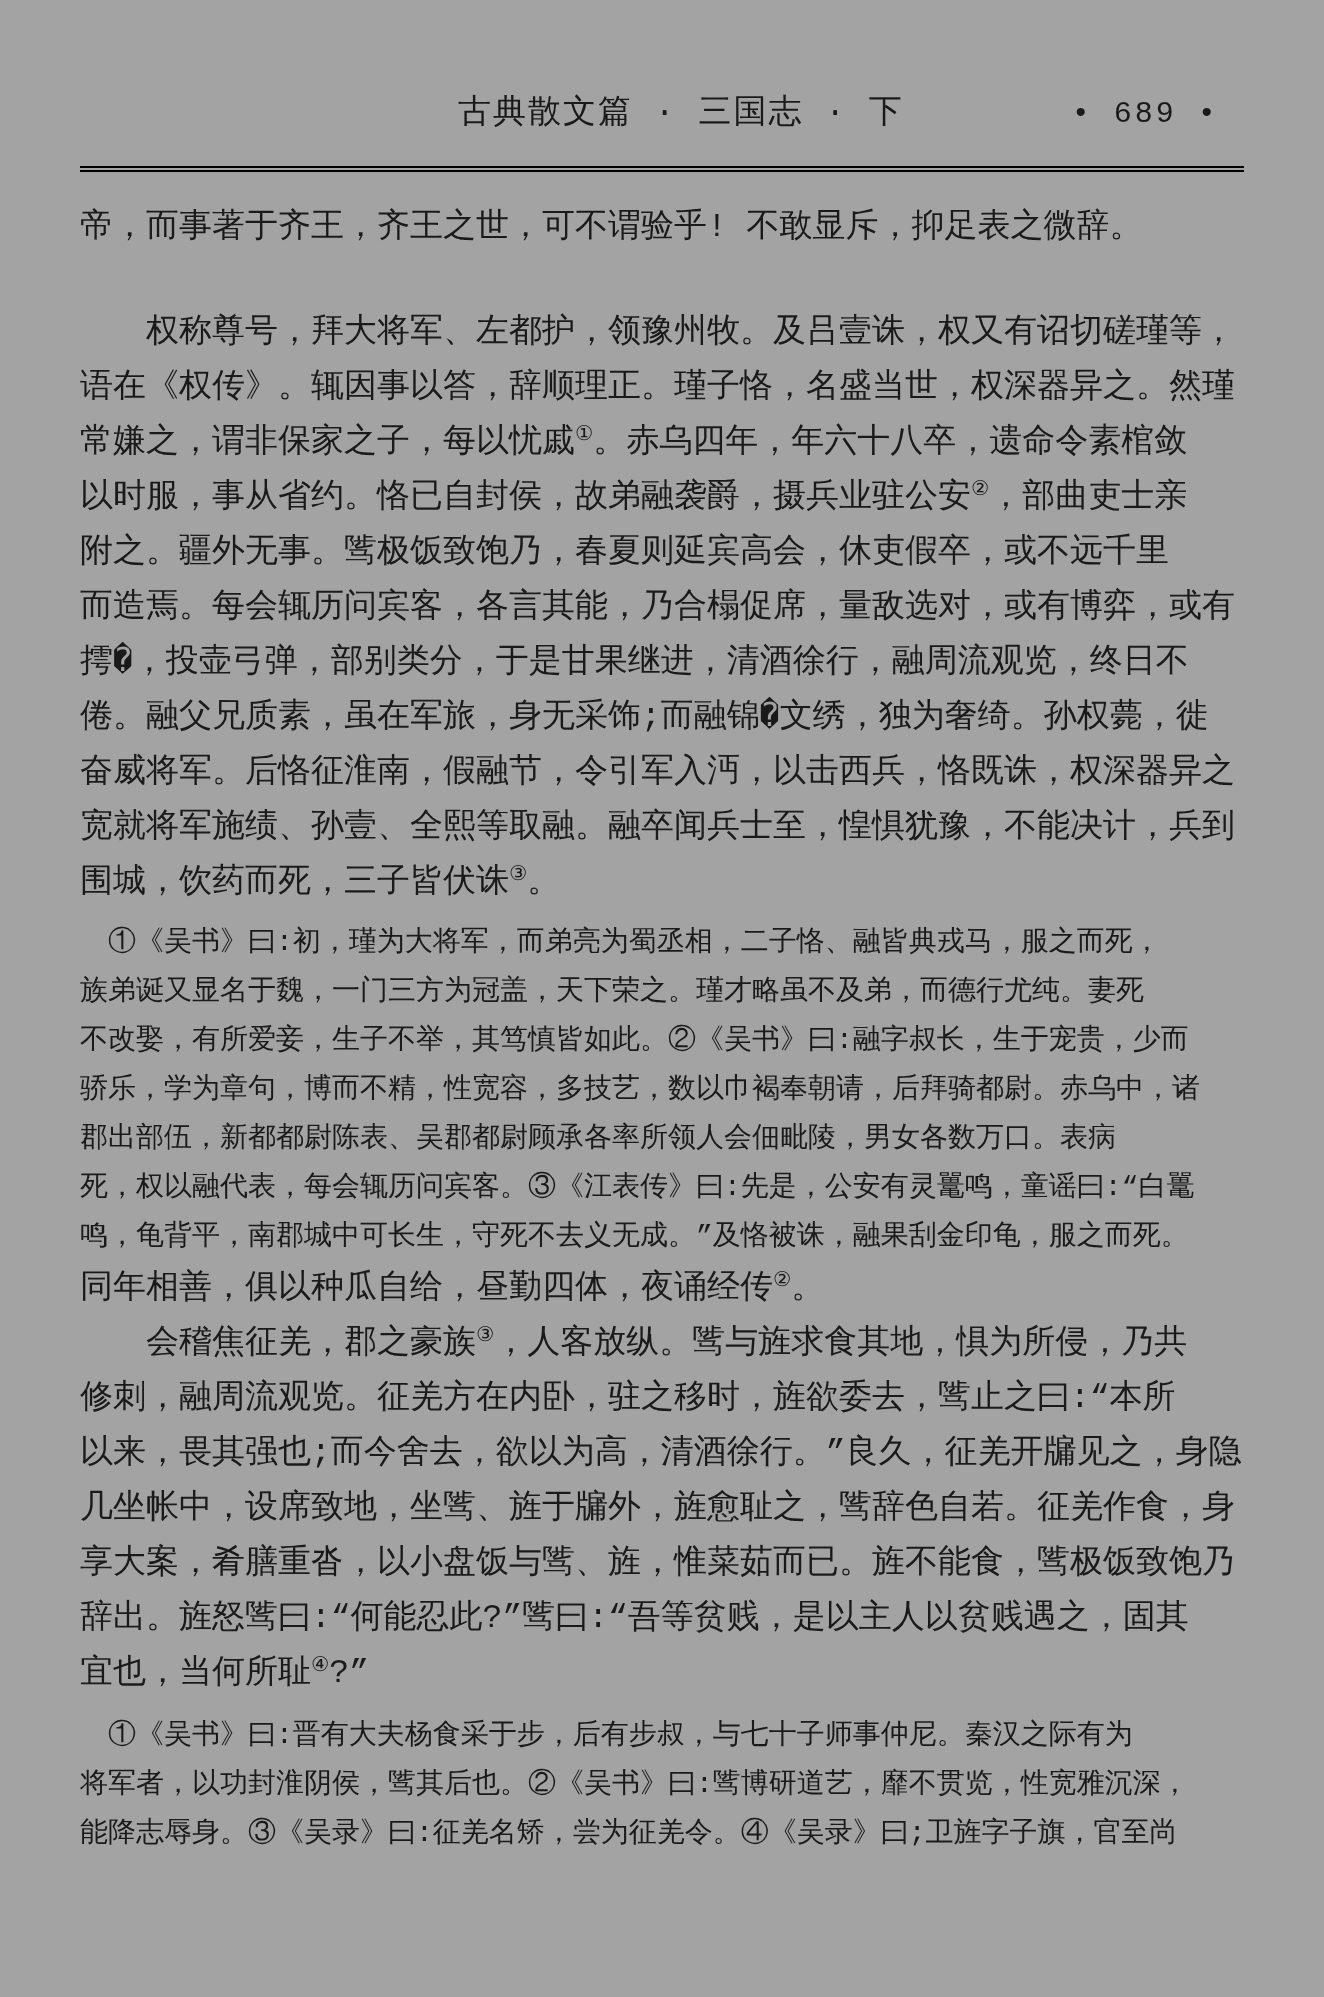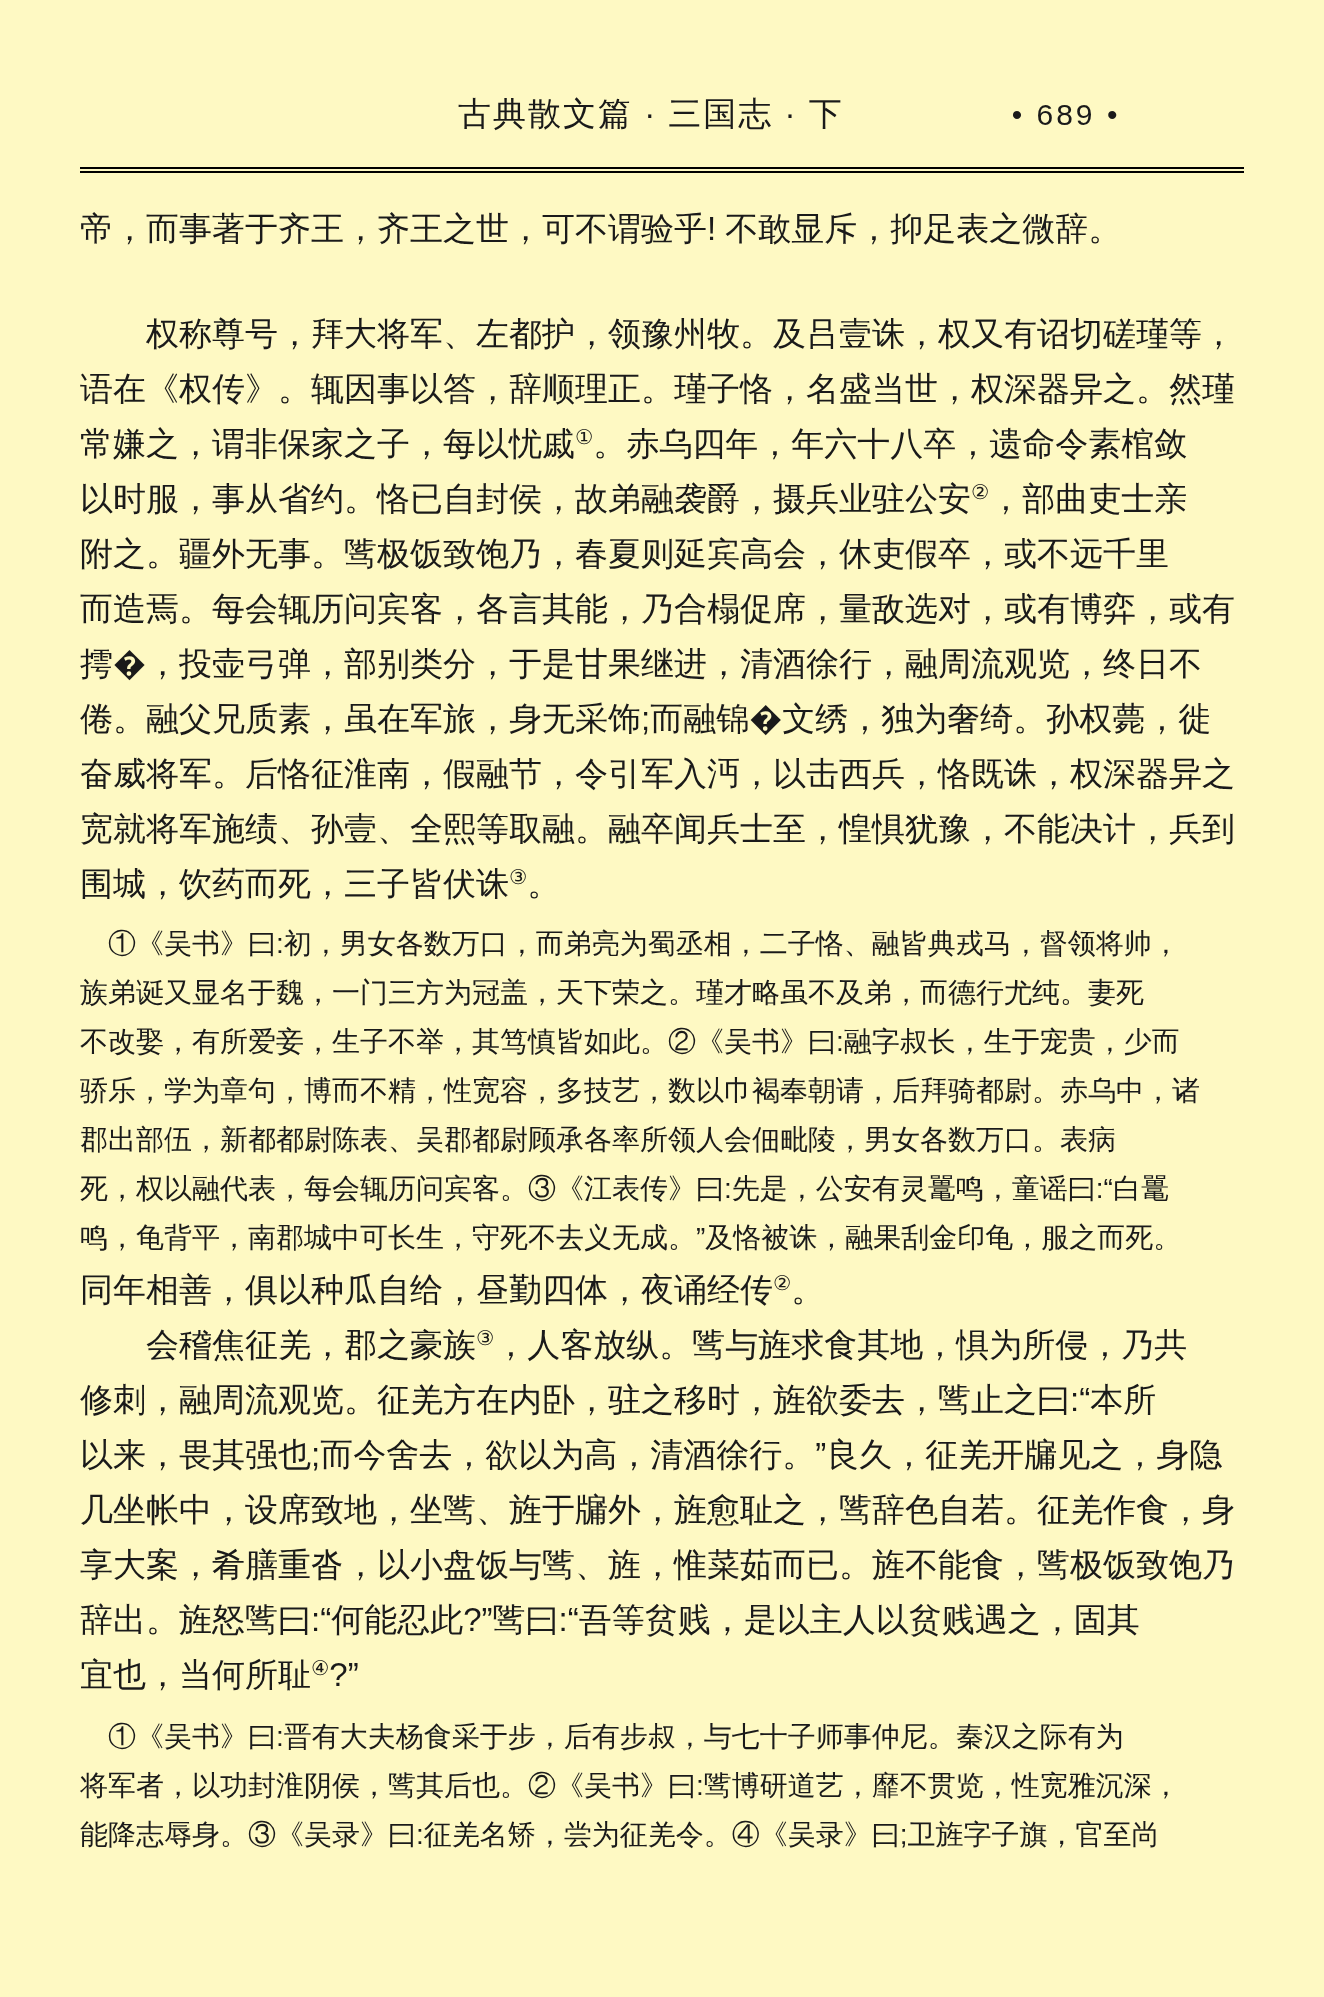--- a/index.html
+++ b/index.html
@@ -1,22 +1,22 @@
 <!DOCTYPE html>
 <html><head>
 <meta charset="utf-8">
 <style>
   html,body { margin:0; padding:0; background:#ffffff; }
   .page {
     position:relative;
     width:1324px; height:1997px;
     margin:0 auto;
-    background:#fef9c3;
+    background:#a3a3a3;
     color:#1a1a1a;
-    font-family:Liberation Sans, sans-serif;
+    font-family:Liberation Mono, monospace;
     box-sizing:border-box;
     padding:92px 80px 0 80px;
     overflow:hidden;
   }
   .header {
     display:flex;
     align-items:baseline;
     line-height:44px;
     white-space:nowrap;
   }
@@ -75,21 +75,21 @@
     <div class="b">常嫌之，谓非保家之子，每以忧戚<sup class="circ">①</sup>。赤乌四年，年六十八卒，遗命令素棺敛</div>
     <div class="b">以时服，事从省约。恪已自封侯，故弟融袭爵，摄兵业驻公安<sup class="circ">②</sup>，部曲吏士亲</div>
     <div class="b">附之。疆外无事。骘极饭致饱乃，春夏则延宾高会，休吏假卒，或不远千里</div>
     <div class="b">而造焉。每会辄历问宾客，各言其能，乃合榻促席，量敌选对，或有博弈，或有</div>
     <div class="b">摴�，投壶弓弹，部别类分，于是甘果继进，清酒徐行，融周流观览，终日不</div>
     <div class="b">倦。融父兄质素，虽在军旅，身无采饰;而融锦�文绣，独为奢绮。孙权薨，徙</div>
     <div class="b">奋威将军。后恪征淮南，假融节，令引军入沔，以击西兵，恪既诛，权深器异之</div>
     <div class="b">宽就将军施绩、孙壹、全熙等取融。融卒闻兵士至，惶惧犹豫，不能决计，兵到</div>
     <div class="b">围城，饮药而死，三子皆伏诛<sup class="circ">③</sup>。</div>
 
-    <div class="n i1 n1-start">①《吴书》曰:初，男女各数万口，而弟亮为蜀丞相，二子恪、融皆典戎马，督领将帅，</div>
+    <div class="n i1 n1-start">①《吴书》曰:初，瑾为大将军，而弟亮为蜀丞相，二子恪、融皆典戎马，服之而死，</div>
     <div class="n">族弟诞又显名于魏，一门三方为冠盖，天下荣之。瑾才略虽不及弟，而德行尤纯。妻死</div>
     <div class="n">不改娶，有所爱妾，生子不举，其笃慎皆如此。②《吴书》曰:融字叔长，生于宠贵，少而</div>
     <div class="n">骄乐，学为章句，博而不精，性宽容，多技艺，数以巾褐奉朝请，后拜骑都尉。赤乌中，诸</div>
     <div class="n">郡出部伍，新都都尉陈表、吴郡都尉顾承各率所领人会佃毗陵，男女各数万口。表病</div>
     <div class="n">死，权以融代表，每会辄历问宾客。③《江表传》曰:先是，公安有灵鼍鸣，童谣曰:“白鼍</div>
     <div class="n">鸣，龟背平，南郡城中可长生，守死不去义无成。”及恪被诛，融果刮金印龟，服之而死。</div>
 
     <div class="b">同年相善，俱以种瓜自给，昼勤四体，夜诵经传<sup class="circ">②</sup>。</div>
 
     <div class="b i2">会稽焦征羌，郡之豪族<sup class="circ">③</sup>，人客放纵。骘与旌求食其地，惧为所侵，乃共</div>

